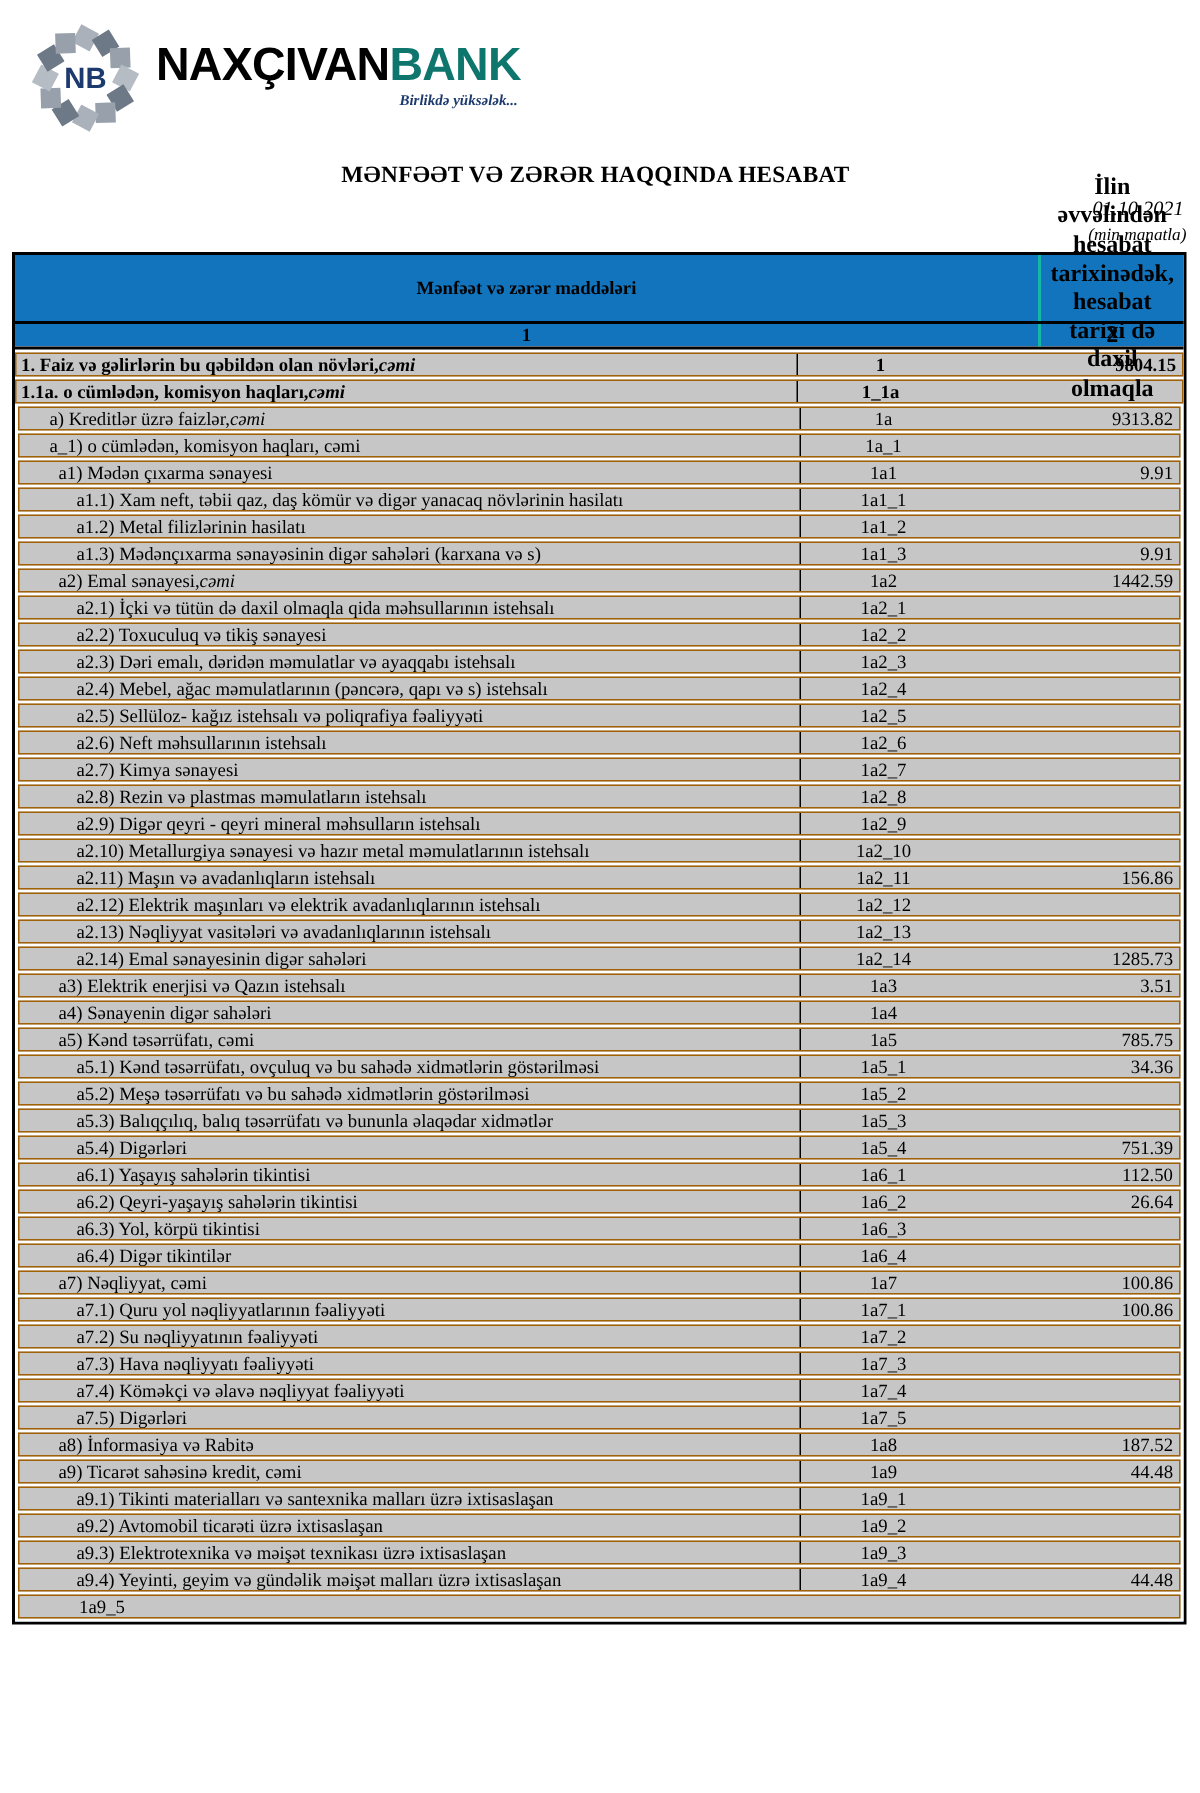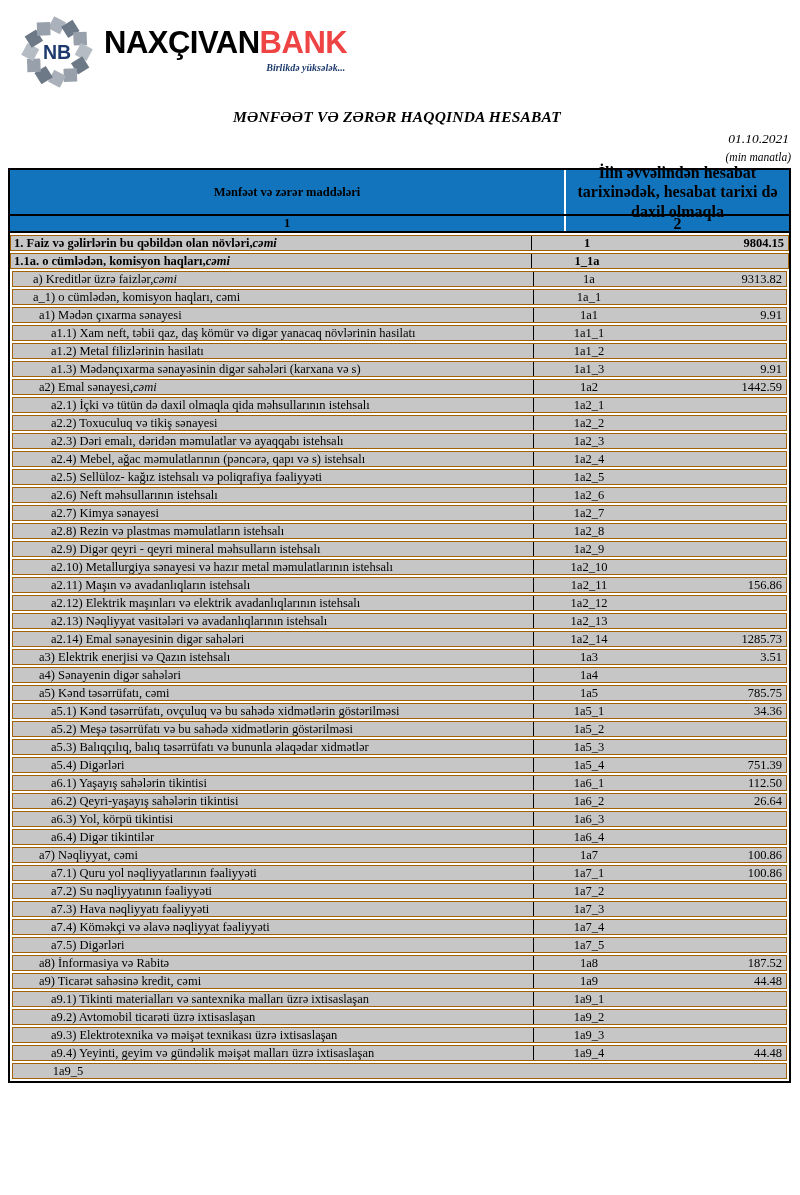--- a/index.html
+++ b/index.html
@@ -10,36 +10,36 @@
   }
   
   .brand { position:absolute; left:20px; top:15px; display:flex; align-items:flex-start; }
   .emblem { width:74px; height:74px; flex:0 0 auto; }
   .wordmark-block { margin-left:10px; margin-top:12px; }
   .wordmark {
     font-family:"Liberation Sans","DejaVu Sans",sans-serif;
     font-weight:bold; font-size:31px; letter-spacing:-0.5px; line-height:1; white-space:nowrap;
   }
   .wm-a { color:#000000; }
-  .wm-b { color:#ef4444; }
+  .wm-b { color:#0f766e; }
   .tagline {
     text-align:right; font-style:italic; font-weight:bold; font-size:10px;
     color:#1d3a6e; margin-top:4px; padding-right:2px;
   }
   
   .title { position:absolute; top:108px; left:0; width:794px; text-align:center;
-           font-weight:bold; font-size:15.5px; letter-spacing:0.2px;font-style:italic; }
+           font-weight:bold; font-size:15.5px; letter-spacing:0.2px; }
   .date  { position:absolute; top:131px; right:11px; font-style:italic; font-size:13.5px; }
   .unit  { position:absolute; top:151px; right:9px;  font-style:italic; font-size:11.5px; }
   
   .tbl { position:absolute; left:8px; top:168px; width:783px; border:2px solid #000; background:#fff; }
   .hdr-top, .hdr-num { display:flex; background:#1274bd; }
   .hdr-top { height:44px; }
   .hdr-num { height:17px; border-top:2px solid #000; }
-  .hdr-left  { width:556px; border-right:2px solid #ffffff; display:flex; align-items:center; justify-content:center;
+  .hdr-left  { width:684px; border-right:2px solid #14b8a6; display:flex; align-items:center; justify-content:center;
                font-weight:bold; font-size:12.5px; text-align:center; }
   .hdr-right { flex:1; display:flex; align-items:center; justify-content:center;
                font-weight:bold; font-size:16px; text-align:center; line-height:1.2; padding:0 2px; }
   .rows { border-top:2px solid #000; background:#fff; padding:2px; }
   .row  { display:flex; align-items:center; height:16px; background:#c6c6c6;
           border:1px solid #a16207; margin-bottom:2px; font-size:12.5px; line-height:1; }
   .row:last-child { margin-bottom:0; }
   .row.b { font-weight:bold; margin-left:-2px; margin-right:-2px; }
   .desc { flex:0 0 521px; border-right:1px solid #000; height:100%; display:flex; align-items:center;
           white-space:nowrap; overflow:hidden; }

